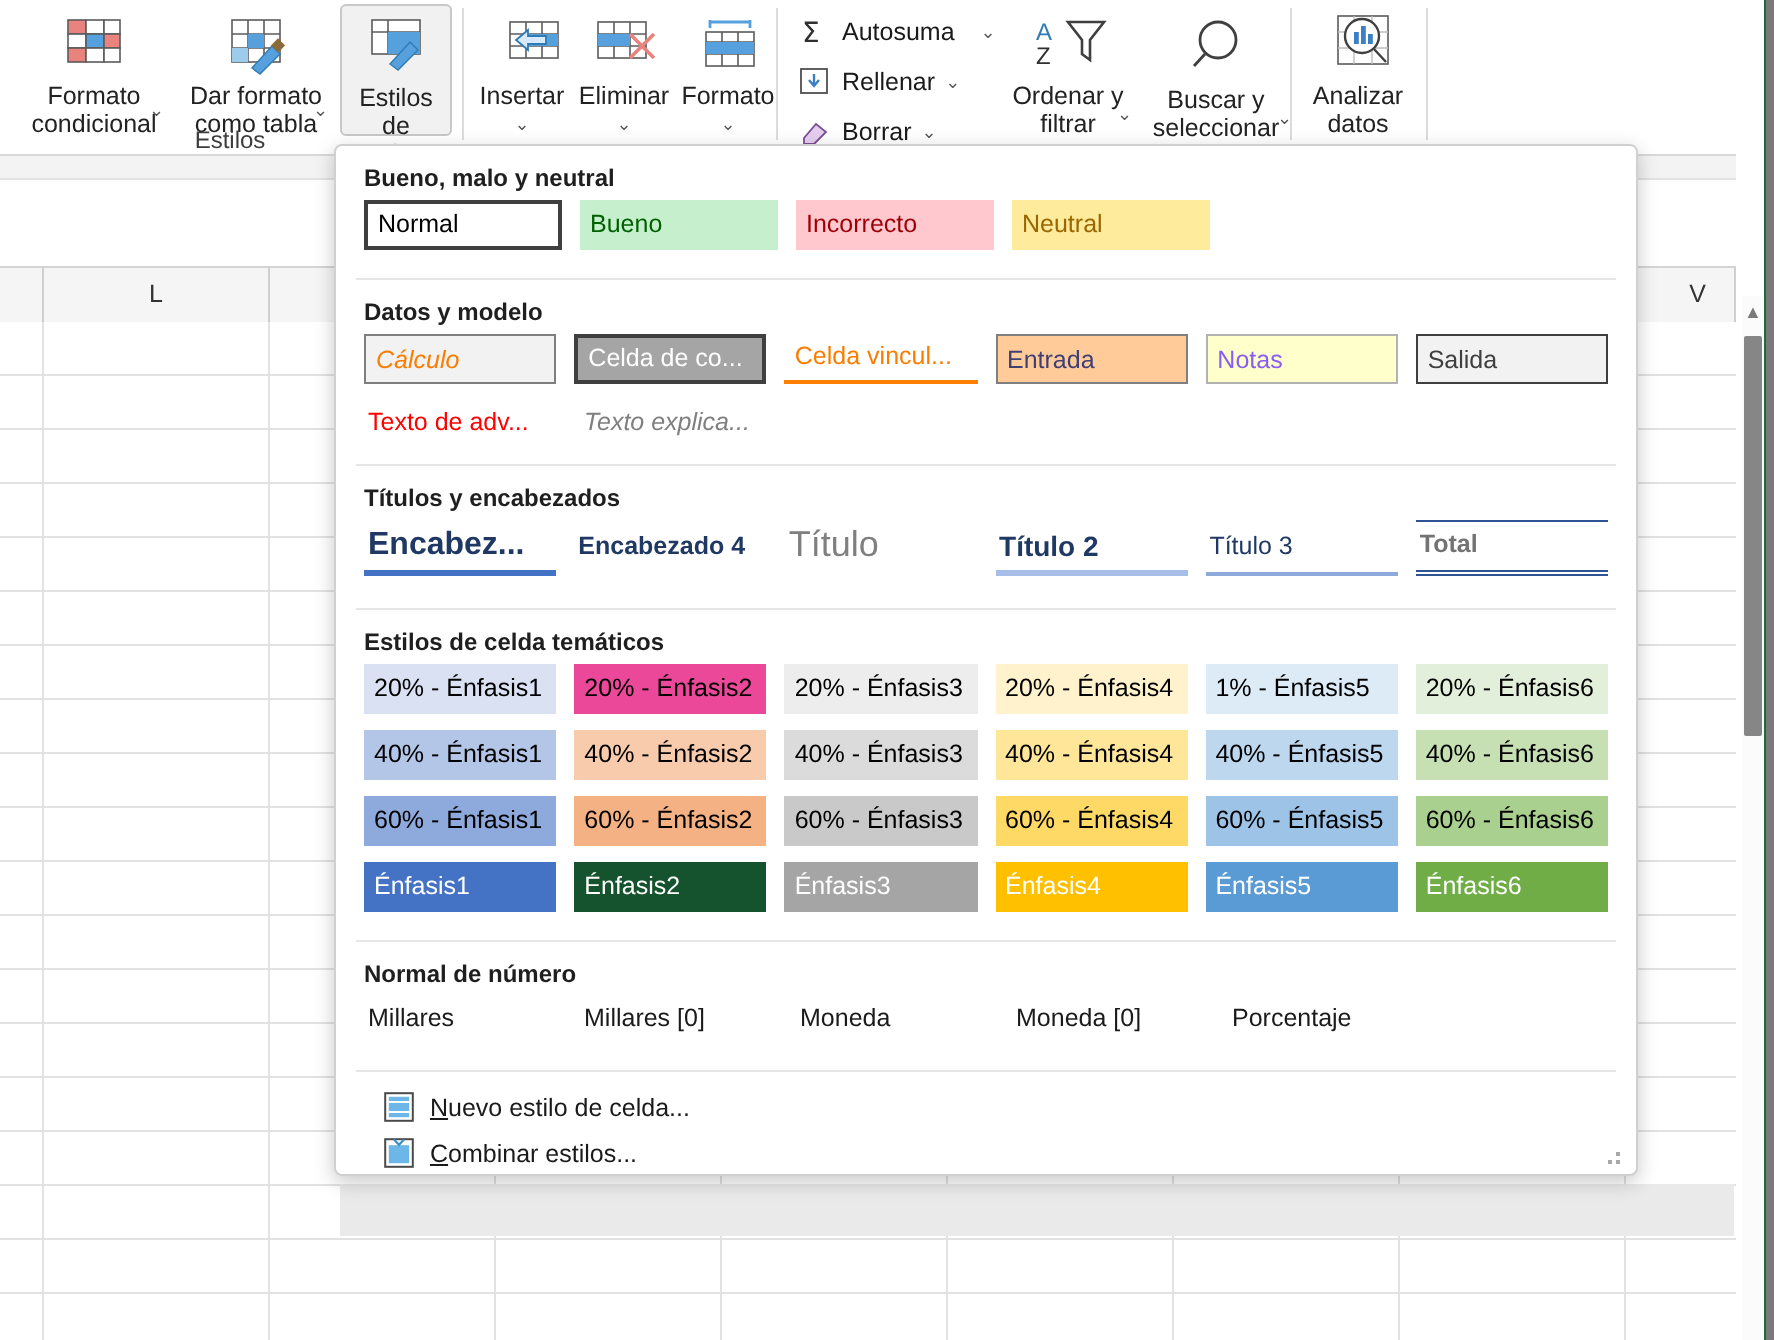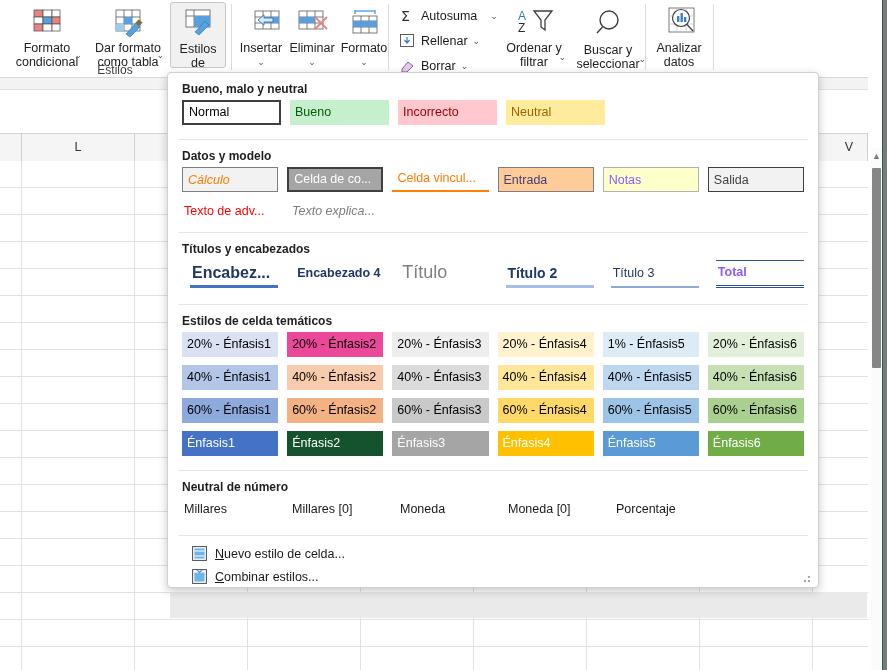--- a/index.html
+++ b/index.html
@@ -108,21 +108,21 @@
     padding:0 5px; font-size:12.5px;
     white-space:nowrap; overflow:hidden;
     cursor:default;
   }
   .plain-cell {
     width:99px; height:22px; line-height:22px;
     font-size:12.5px; padding:0 2px; white-space:nowrap; overflow:hidden;
   }
   .hdr-cell {
     width:99px; height:28px; line-height:26px;
-    font-size:12.5px; white-space:nowrap; overflow:hidden; padding:0 2px;margin-left:8px;
+    font-size:12.5px; white-space:nowrap; overflow:hidden; padding:0 2px;
   }
   .num-cell {
     width:99px; height:22px; line-height:22px; font-size:12.5px; padding:0 2px;
   }
   .cmd-row {
     display:flex; align-items:center; gap:8px;
     padding:4px 0 4px 24px; font-size:12.5px; color:#1a1a1a;
   }
   .cmd-ico { width:15px; height:15px; position:relative; flex:0 0 auto; }
   .cmd-label u { text-decoration:underline; }
@@ -446,21 +446,21 @@
     </div>
     <div class="hdr-cell" style="color:#7f7f7f;font-size:18px;font-weight:normal;line-height:24px">
       <span>Título</span>
     </div>
     <div class="hdr-cell" style="color:#1f3864;font-size:14px;font-weight:bold;border-bottom:3px solid #a7bfe8">
       <span>Título 2</span>
     </div>
     <div class="hdr-cell" style="color:#1f3864;font-size:12.5px;border-bottom:2px solid #8eaadb">
       <span>Título 3</span>
     </div>
-    <div class="hdr-cell" style="color:#8b5cf6;font-size:12.5px;font-weight:bold;border-top:1px solid #2f5496;border-bottom:3px double #2f5496;line-height:23px">
+    <div class="hdr-cell" style="color:#737373;font-size:12.5px;font-weight:bold;border-top:1px solid #2f5496;border-bottom:3px double #2f5496;line-height:23px">
       <span>Total</span>
     </div>
   </div>
 
   <div class="divider"></div>
 
   <div class="sec-title">Estilos de celda temáticos</div>
 
   <div class="row">
     <div class="style-cell" style="background:#d9e1f2;color:#000"><span>20% - Énfasis1</span></div>
@@ -493,21 +493,21 @@
     <div class="style-cell" style="background:#4472c4;color:#fff"><span>Énfasis1</span></div>
     <div class="style-cell" style="background:#14532d;color:#fff"><span>Énfasis2</span></div>
     <div class="style-cell" style="background:#a5a5a5;color:#fff"><span>Énfasis3</span></div>
     <div class="style-cell" style="background:#ffc000;color:#fff"><span>Énfasis4</span></div>
     <div class="style-cell" style="background:#5b9bd5;color:#fff"><span>Énfasis5</span></div>
     <div class="style-cell" style="background:#70ad47;color:#fff"><span>Énfasis6</span></div>
   </div>
 
   <div class="divider"></div>
 
-  <div class="sec-title">Neutral de número</div>
+  <div class="sec-title">Normal de número</div>
   <div class="row" style="padding-bottom:9px">
     <div class="num-cell"><span>Millares</span></div>
     <div class="num-cell"><span>Millares [0]</span></div>
     <div class="num-cell"><span>Moneda</span></div>
     <div class="num-cell"><span>Moneda [0]</span></div>
     <div class="num-cell"><span>Porcentaje</span></div>
   </div>
 
   <div class="divider" style="margin-bottom:6px"></div>
 

